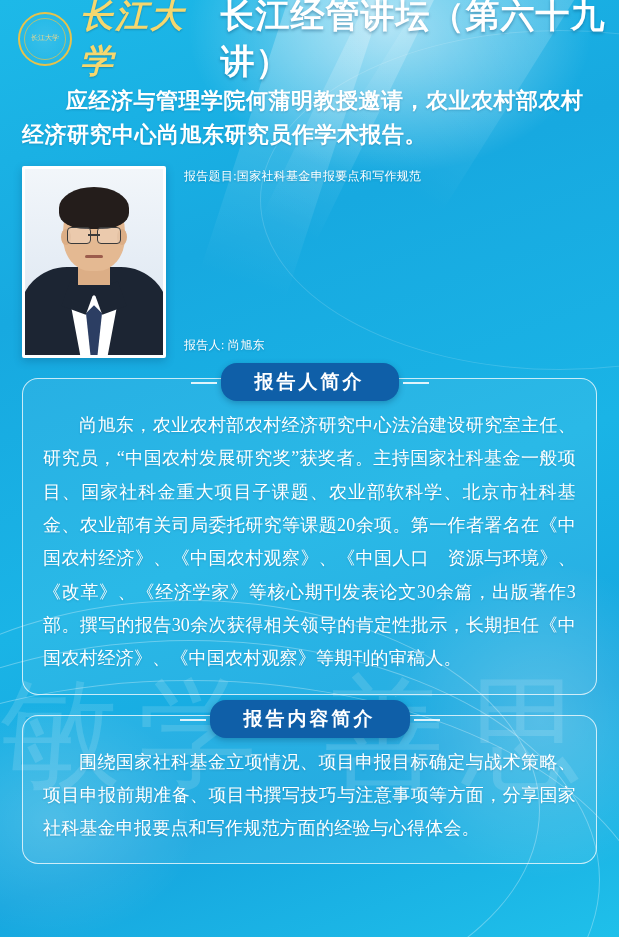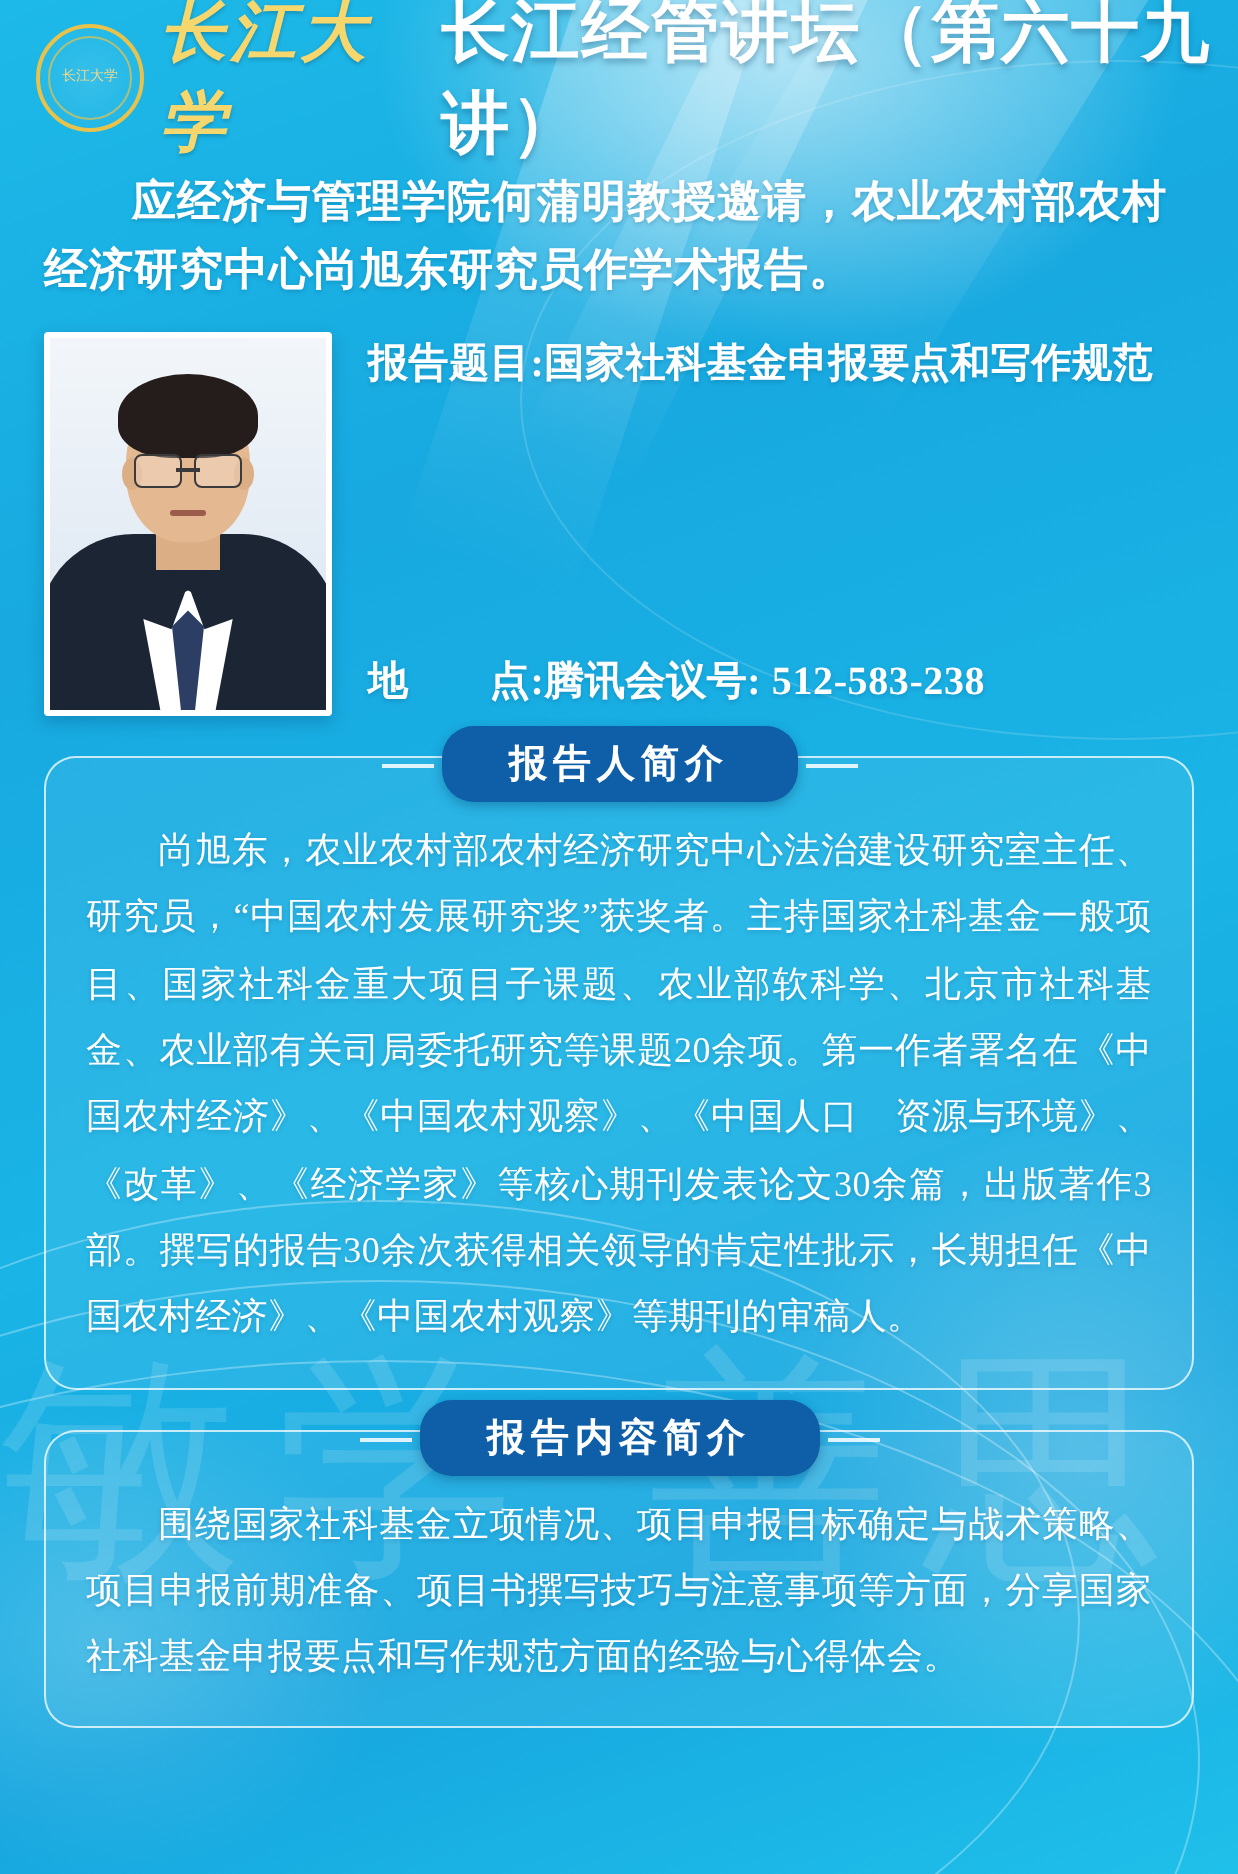--- a/index.html
+++ b/index.html
@@ -197,22 +197,22 @@
     flex: 1 1 auto;
     padding-left: 18px;
     display: flex;
     flex-direction: column;
     justify-content: space-between;
     padding-top: 2px;
     padding-bottom: 4px;
   }
   .info-row {
     font-family: "Liberation Serif", serif;
-    font-size: 20px;
-    font-weight: bold;
+    font-size: 12px;
+    font-weight: normal;
     color: #ffffff;
     letter-spacing: 0.3px;
     white-space: nowrap;
     text-shadow: 0 1px 2px rgba(0,70,110,0.25);
   }
   .info-row .lbl { }
   .info-row .val { }
 
   
   .section {
@@ -307,21 +307,21 @@
       <div class="p-glass-l"></div>
       <div class="p-glass-r"></div>
       <div class="p-glass-bridge"></div>
       <div class="p-mouth"></div>
     </div>
     <div class="info-list">
       <div class="info-row">
         <span class="lbl">报告题目:</span><span class="val">国家社科基金申报要点和写作规范</span>
       </div>
       <div class="info-row">
-        <span class="lbl">地　　点:</span><span class="val">腾讯会议号: 512-583-238</span>
+        <span class="lbl">报告人:</span>&nbsp;<span class="val">尚旭东</span>
       </div>
     </div>
   </div>
 
   <div class="section">
     <div class="panel">
       <div class="banner">报告人简介</div>
       <div class="body-text">尚旭东，农业农村部农村经济研究中心法治建设研究室主任、研究员，“中国农村发展研究奖”获奖者。主持国家社科基金一般项目、国家社科金重大项目子课题、农业部软科学、北京市社科基金、农业部有关司局委托研究等课题20余项。第一作者署名在《中国农村经济》、《中国农村观察》、《中国人口　资源与环境》、《改革》、《经济学家》等核心期刊发表论文30余篇，出版著作3部。撰写的报告30余次获得相关领导的肯定性批示，长期担任《中国农村经济》、《中国农村观察》等期刊的审稿人。</div>
     </div>
   </div>

